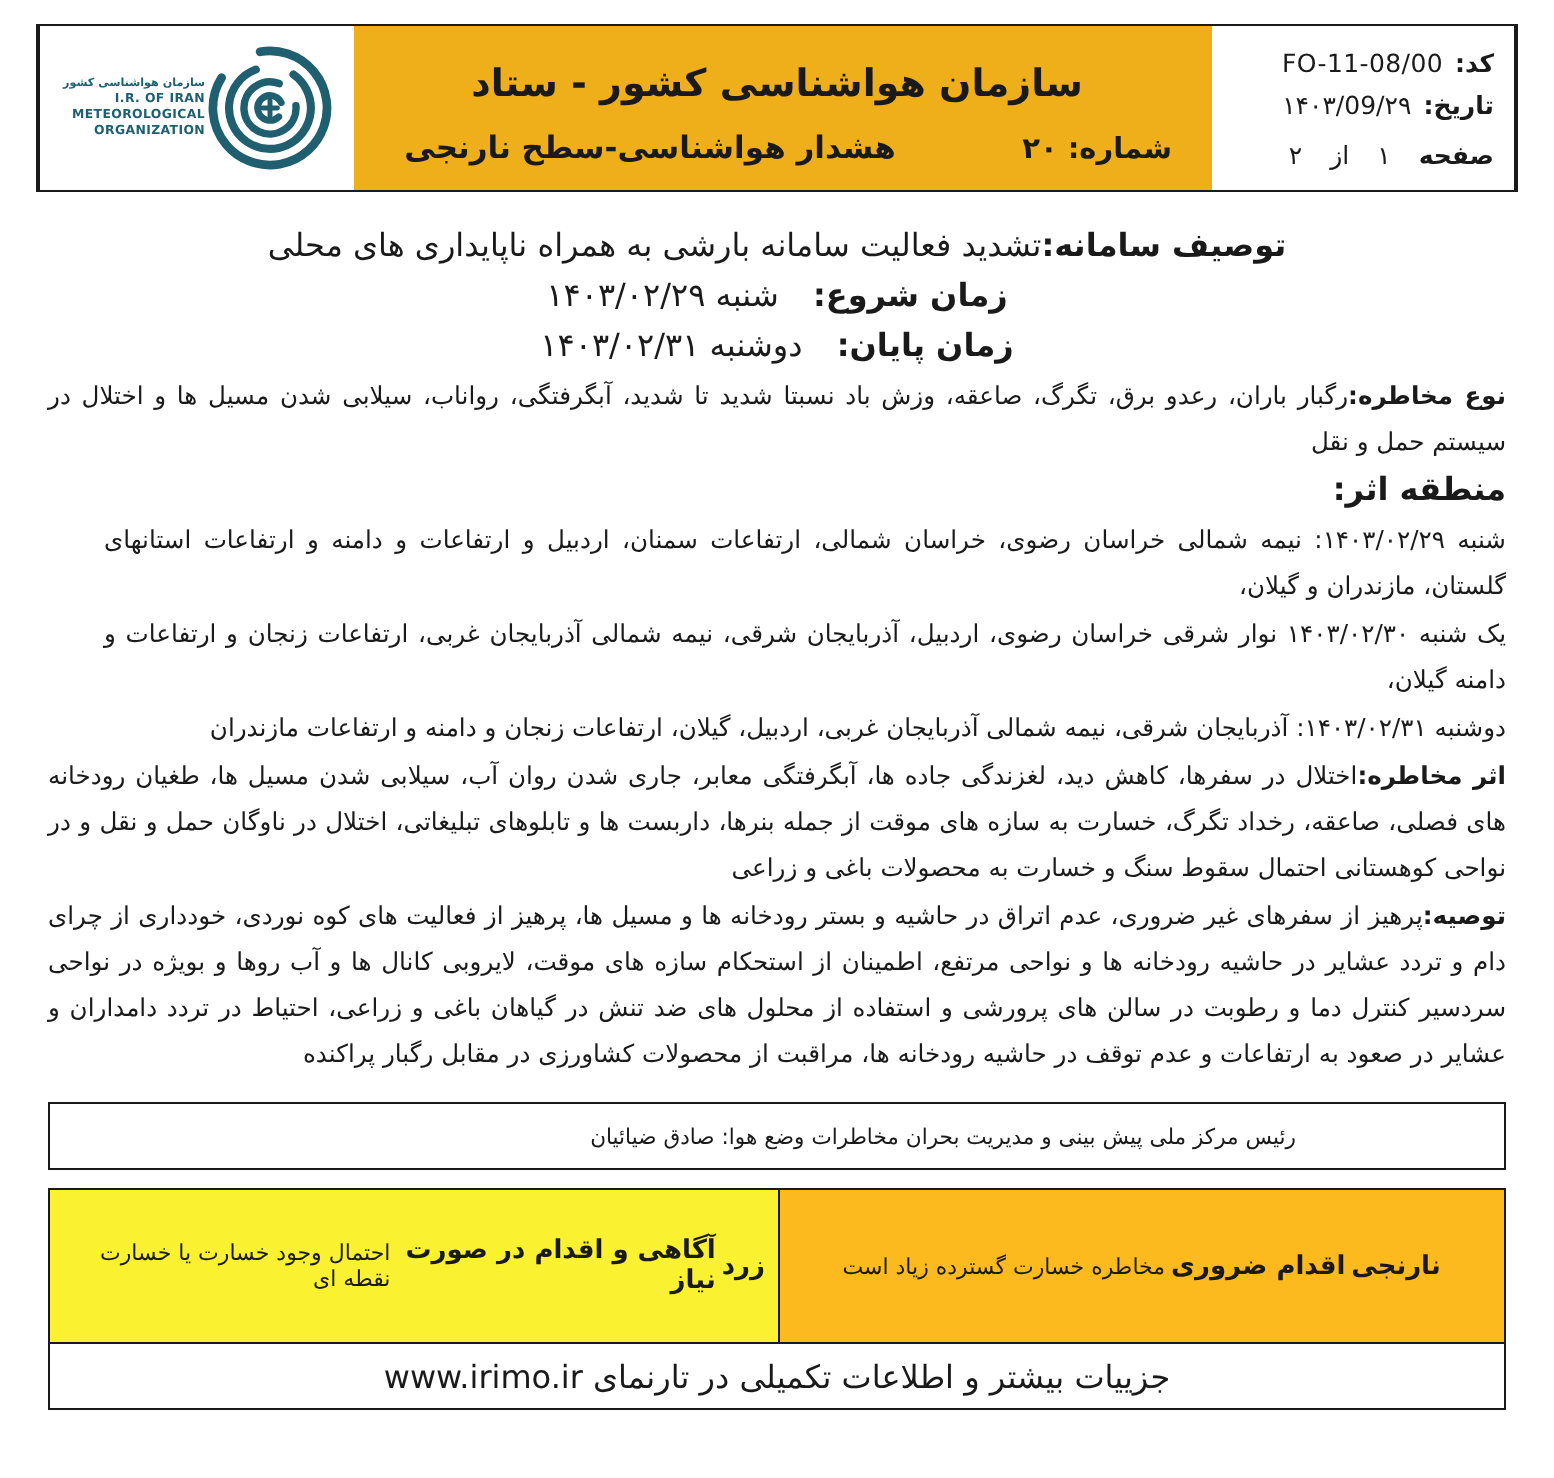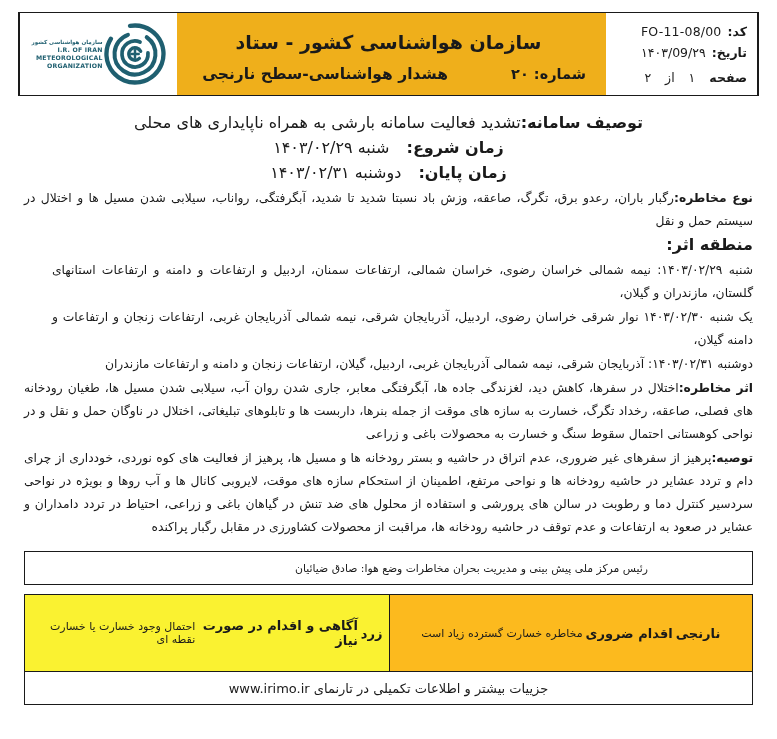--- a/index.html
+++ b/index.html
@@ -233,21 +233,21 @@
     margin: 0 6px 0 6px;
     border: 1.5px solid #1a1a1a;
     border-top: none;
     height: 33px;
     display: flex;
     align-items: center;
     justify-content: center;
     box-sizing: border-box;
   }
   .footer-text {
-    font-size: 13px;
+    font-size: 16px;
     direction: rtl;
   }
   .footer-url { direction: ltr; unicode-bidi: embed; }
 </style>
 </head>
 <body>
 
 <div class="page">
 
   <div class="header">

